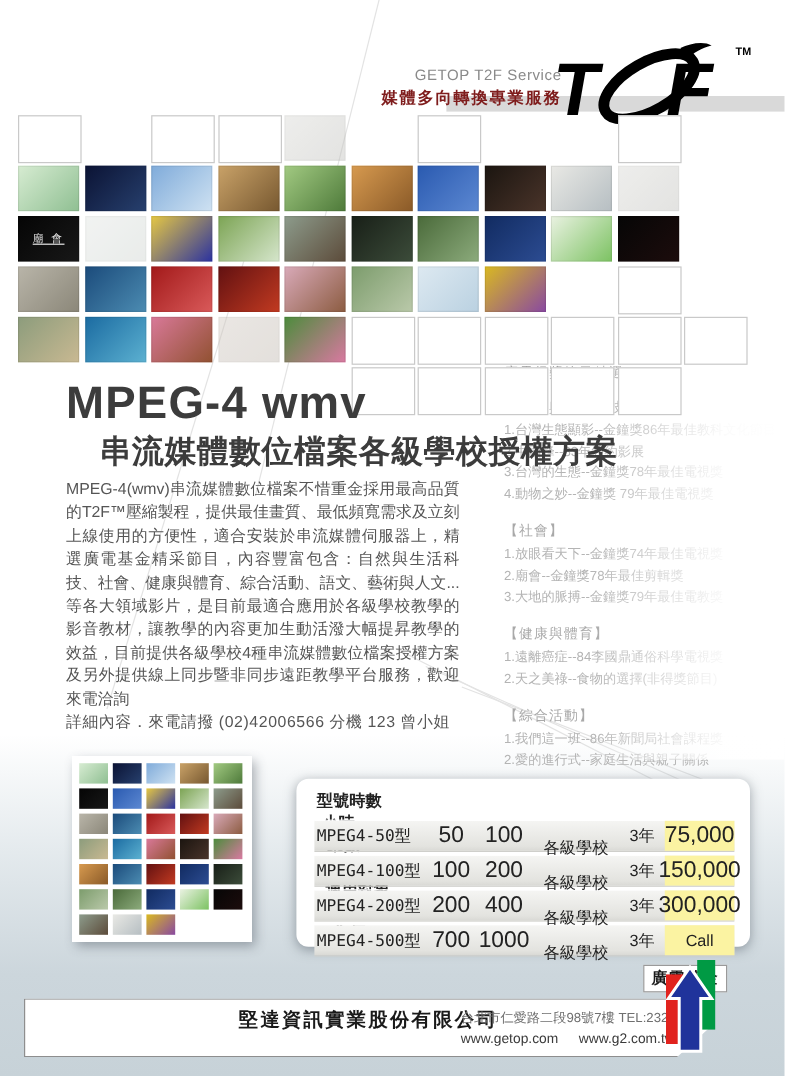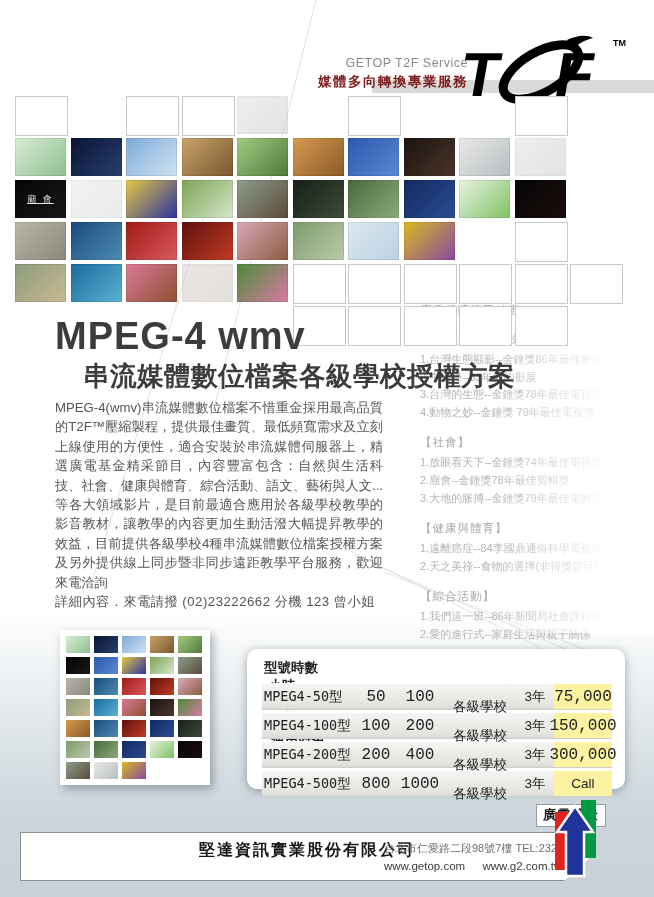--- a/index.html
+++ b/index.html
@@ -43,21 +43,21 @@
   .mini-tile{position:absolute;width:24px;height:17px;}
   
   .price-panel{left:247px;top:649px;width:378px;height:140px;background:#fff;border-radius:10px;z-index:4;
      box-shadow:0 2px 10px rgba(75,85,95,.5);padding:0;}
   .price-head{position:absolute;left:15px;top:10px;display:flex;font-weight:bold;font-size:13.5px;color:#2a2a2a;flex-direction:column;}
   .price-rows{position:absolute;left:15px;top:34px;}
   .price-row{display:flex;height:25px;margin-bottom:2px;align-items:center;
      background:linear-gradient(180deg,#f5f5f3 0%,#e3e3df 85%,#d9d9d5 100%);
      border-top:1px solid #fff;border-bottom:1px solid #cfcfcb;}
   .pc{display:flex;align-items:center;height:100%;font-size:13.5px;color:#222;}
-  .pc.num{font-family:Liberation Mono, monospace;font-size:16px;}
+  .pc.num{font-family:Liberation Sans, sans-serif;font-size:19px;}
   .pc.c0{width:92px;padding-left:2px;font-family:"DejaVu Sans Mono",monospace;}
   .pc.c1{width:40px;justify-content:center;}
   .pc.c2{width:48px;justify-content:center;}
   .pc.c3{width:72px;justify-content:center;margin-top:20px;}
   .pc.c4{width:38px;justify-content:center;}
   .pc.c5{width:58px;justify-content:center;background:#fbf3a2;}
   .price-head .pc{background:none;}
   
   .footer-bar{left:20px;top:832px;width:572px;height:47px;background:#fff;border:1px solid #8e8e8e;z-index:4;
      clip-path:polygon(0 0,100% 0,100% 45%,calc(100% - 30px) 100%,0 100%);}
@@ -182,21 +182,21 @@
       <div class="aw-item">2.愛的進行式--家庭生活與親子關係</div>
     </div>
   <div class="abs aw-fade"></div>
 
   <div class="abs title-block">
     <div class="t1">MPEG-4 wmv</div>
     <div class="t2">串流媒體數位檔案各級學校授權方案</div>
   </div>
   <div class="abs body-block">
     <div class="para">MPEG-4(wmv)串流媒體數位檔案不惜重金採用最高品質的T2F™壓縮製程，提供最佳畫質、最低頻寬需求及立刻上線使用的方便性，適合安裝於串流媒體伺服器上，精選廣電基金精采節目，內容豐富包含：自然與生活科技、社會、健康與體育、綜合活動、語文、藝術與人文...等各大領域影片，是目前最適合應用於各級學校教學的影音教材，讓教學的內容更加生動活潑大幅提昇教學的效益，目前提供各級學校4種串流媒體數位檔案授權方案及另外提供線上同步暨非同步遠距教學平台服務，歡迎來電洽詢</div>
-    <div class="contact">詳細內容．來電請撥 (02)23222662 分機 123 曾小姐</div>
+    <div class="contact">詳細內容．來電請撥 (02)42006566 分機 123 曾小姐</div>
   </div>
 
   <div class="abs mini-card" id="mini">
       <div class="mini-tile" style="left: 6px; top: 6px; background: linear-gradient(135deg, rgb(215, 236, 210) 0%, rgb(143, 191, 146) 100%);"></div>
       <div class="mini-tile" style="left: 34px; top: 6px; background: linear-gradient(135deg, rgb(11, 19, 52) 0%, rgb(39, 64, 110) 100%);"></div>
       <div class="mini-tile" style="left: 62px; top: 6px; background: linear-gradient(135deg, rgb(127, 171, 218) 0%, rgb(207, 226, 242) 100%);"></div>
       <div class="mini-tile" style="left: 90px; top: 6px; background: linear-gradient(135deg, rgb(201, 162, 104) 0%, rgb(119, 88, 48) 100%);"></div>
       <div class="mini-tile" style="left: 118px; top: 6px; background: linear-gradient(135deg, rgb(162, 202, 130) 0%, rgb(78, 122, 58) 100%);"></div>
       <div class="mini-tile" style="left: 6px; top: 27px; background: linear-gradient(135deg, rgb(5, 5, 5) 0%, rgb(24, 24, 24) 100%);"></div>
       <div class="mini-tile" style="left: 34px; top: 27px; background: linear-gradient(135deg, rgb(42, 90, 176) 0%, rgb(92, 136, 210) 100%);"></div>
@@ -257,21 +257,21 @@
         <div class="price-row">
           <div class="pc c0">MPEG4-200型</div>
           <div class="pc c1 num">200</div>
           <div class="pc c2 num">400</div>
           <div class="pc c3">各級學校</div>
           <div class="pc c4">3年</div>
           <div class="pc c5 num">300,000</div>
         </div>
         <div class="price-row">
           <div class="pc c0">MPEG4-500型</div>
-          <div class="pc c1 num">800</div>
+          <div class="pc c1 num">700</div>
           <div class="pc c2 num">1000</div>
           <div class="pc c3">各級學校</div>
           <div class="pc c4">3年</div>
           <div class="pc c5">Call</div>
         </div>
       </div>
   </div>
 
   <div class="abs fund-label">廣電基金</div>
   <div class="abs fund-logo">

